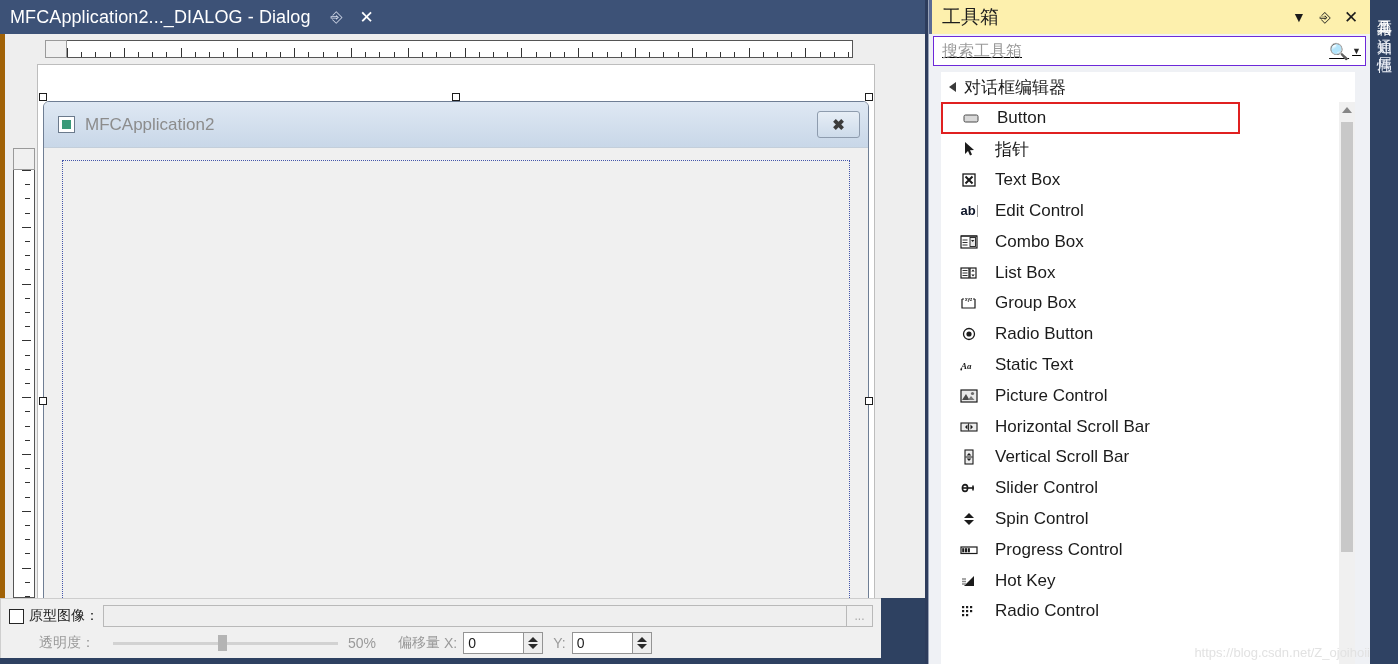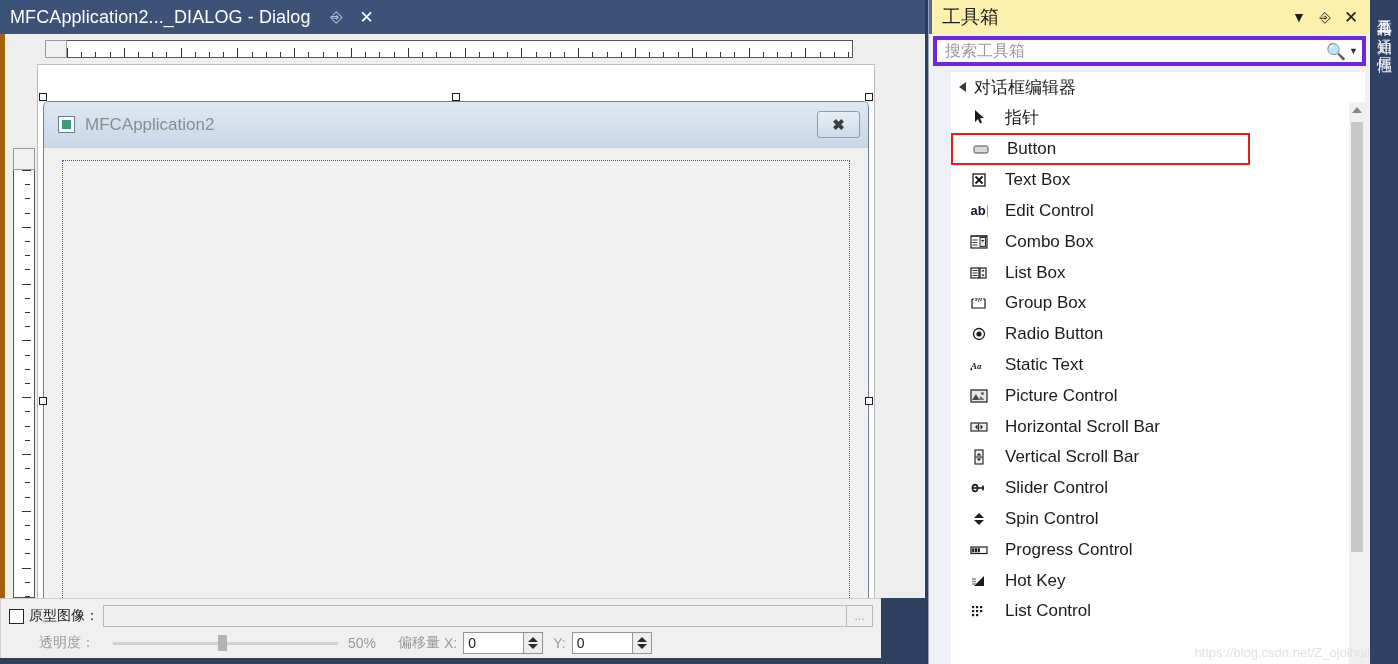--- a/index.html
+++ b/index.html
@@ -169,33 +169,33 @@
   #tbx-header{
     height:34px;background:#fdf0ad;display:flex;align-items:center;padding:0 6px 0 10px;
     border-left:3px solid #5a6b93;
   }
   #tbx-title{ flex:1;font-size:19px;color:#1d1d1d; }
   .tbx-hicon{
     width:26px;height:26px;display:flex;align-items:center;justify-content:center;
     color:#1b1b1b;font-size:14px;cursor:pointer;
   }
   #tbx-search{
-    margin:2px 4px 11px 4px;height:30px;background:#ffffff;border:4px solid #6d28d9;
-    display:flex;align-items:center;padding:0 4px 0 8px;
+    margin:2px 4px 11px 4px;height:30px;background:#ffffff;border:1px solid #6d28d9;
+    display:flex;align-items:center;padding:0 4px 0 8px;text-decoration:underline;
   }
   #tbx-search input{
     flex:1;border:none;outline:none;font-size:16px;color:#3a3a3a;
     font-family:"Liberation Sans", sans-serif;background:transparent;
   }
   #tbx-search input::placeholder{ color:#999999; }
   #search-icon{ color:#2b2b2b;font-size:16px;margin-right:3px;}
   #search-caret{ color:#2b2b2b;font-size:9px;}
 
   #tbx-list{
-    position:absolute;left:22px;top:72px;width:414px;bottom:0;background:#ffffff;
+    position:absolute;left:12px;top:72px;width:414px;bottom:0;background:#ffffff;
     overflow:hidden;
   }
   #tbx-group{
     height:30px;display:flex;align-items:center;padding-left:8px;
     font-size:17px;color:#1b1b1b;cursor:pointer;
   }
   #tbx-group .tri{
     width:0;height:0;border-top:5px solid transparent;border-bottom:5px solid transparent;
     border-right:7px solid #3b3b3b;margin-right:8px;
   }
@@ -420,35 +420,35 @@
     <span id="search-icon">🔍</span>
     <span id="search-caret">▼</span>
   </div>
 
   <div id="tbx-list">
     <div id="tbx-group">
       <span class="tri"></span>
       <span>对话框编辑器</span>
     </div>
     <div id="items-host">
+        <div class="tbx-item selected">
+          <span class="tbx-ico">
+            <svg width="18" height="16" viewBox="0 0 18 16" xmlns="http://www.w3.org/2000/svg">
+              <rect x="2" y="5" width="14" height="7" rx="1.5" fill="#d9d9d9" stroke="#4a4a4a"></rect>
+            </svg>
+          </span>
+          <span class="tbx-lab">Button</span>
+        </div>
         <div class="tbx-item">
           <span class="tbx-ico">
             <svg width="18" height="16" viewBox="0 0 18 16" xmlns="http://www.w3.org/2000/svg">
               <path d="M5 1 L5 13 L8 10 L10 14.5 L12 13.5 L10 9.3 L14 9 Z" fill="#1b1b1b"></path>
             </svg>
           </span>
           <span class="tbx-lab">指针</span>
-        </div>
-        <div class="tbx-item selected">
-          <span class="tbx-ico">
-            <svg width="18" height="16" viewBox="0 0 18 16" xmlns="http://www.w3.org/2000/svg">
-              <rect x="2" y="5" width="14" height="7" rx="1.5" fill="#d9d9d9" stroke="#4a4a4a"></rect>
-            </svg>
-          </span>
-          <span class="tbx-lab">Button</span>
         </div>
         <div class="tbx-item">
           <span class="tbx-ico">
             <svg width="18" height="16" viewBox="0 0 18 16" xmlns="http://www.w3.org/2000/svg">
               <rect x="3" y="2" width="12" height="12" fill="#fff" stroke="#1b1b1b" stroke-width="1.3"></rect>
               <path d="M5.5 4.5 L12.5 11.5 M12.5 4.5 L5.5 11.5" stroke="#1b1b1b" stroke-width="2"></path>
             </svg>
           </span>
           <span class="tbx-lab">Text Box</span>
         </div>
@@ -588,21 +588,21 @@
                 <rect x="6" y="3" width="2.2" height="2.2"></rect>
                 <rect x="10" y="3" width="2.2" height="2.2"></rect>
                 <rect x="2" y="7" width="2.2" height="2.2"></rect>
                 <rect x="6" y="7" width="2.2" height="2.2"></rect>
                 <rect x="10" y="7" width="2.2" height="2.2"></rect>
                 <rect x="2" y="11" width="2.2" height="2.2"></rect>
                 <rect x="6" y="11" width="2.2" height="2.2"></rect>
               </g>
             </svg>
           </span>
-          <span class="tbx-lab">List Control</span>
+          <span class="tbx-lab">Radio Control</span>
         </div>
       </div>
 
     <div id="tbx-scroll">
       <div class="arrow">
           <span class="a"></span>
         </div>
       <div id="tbx-thumb"></div>
     </div>
   </div>

